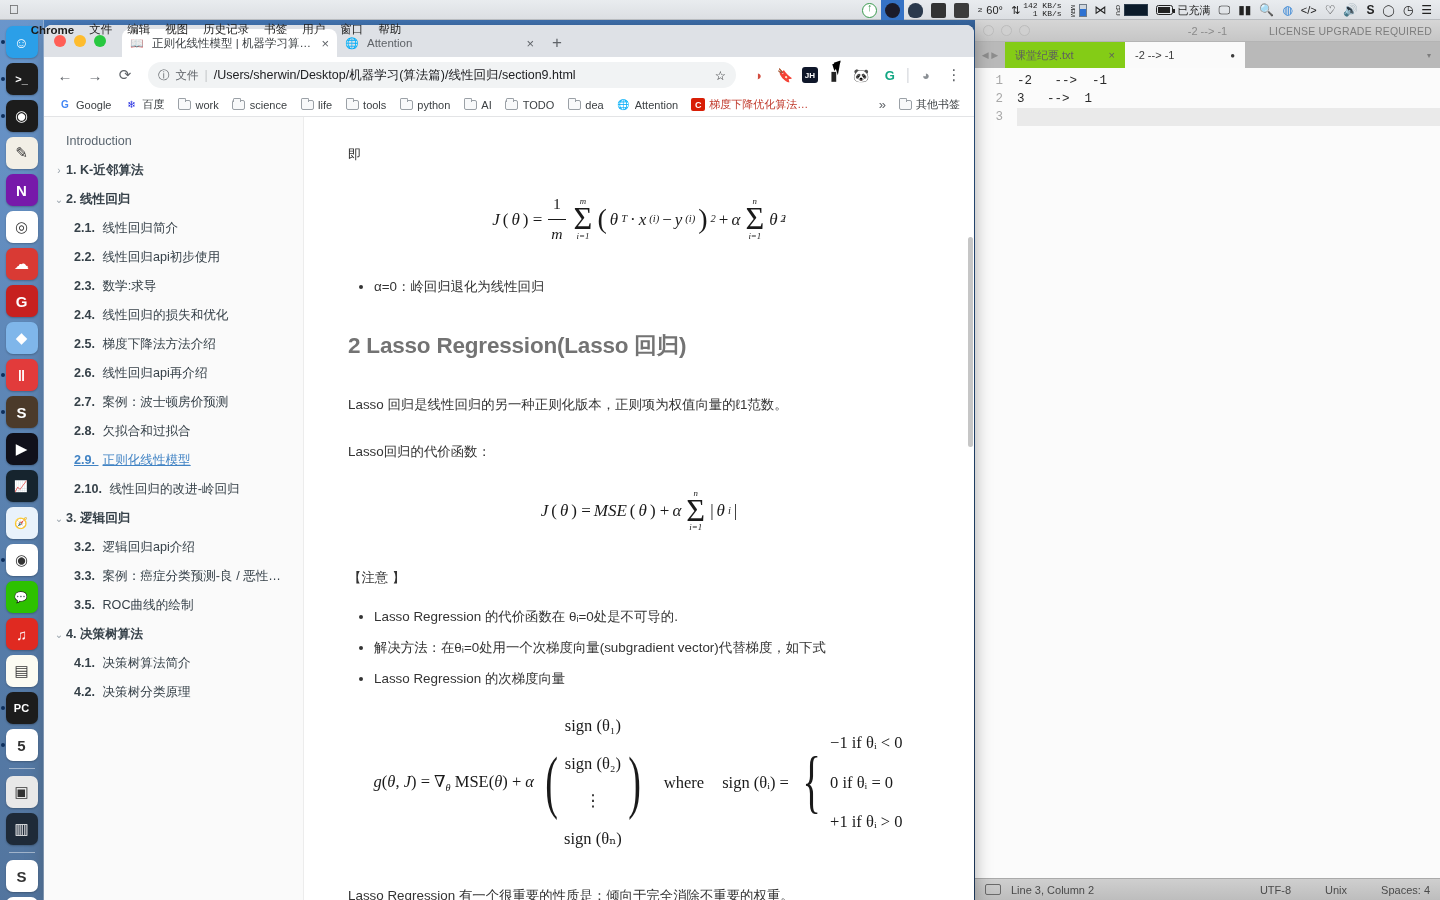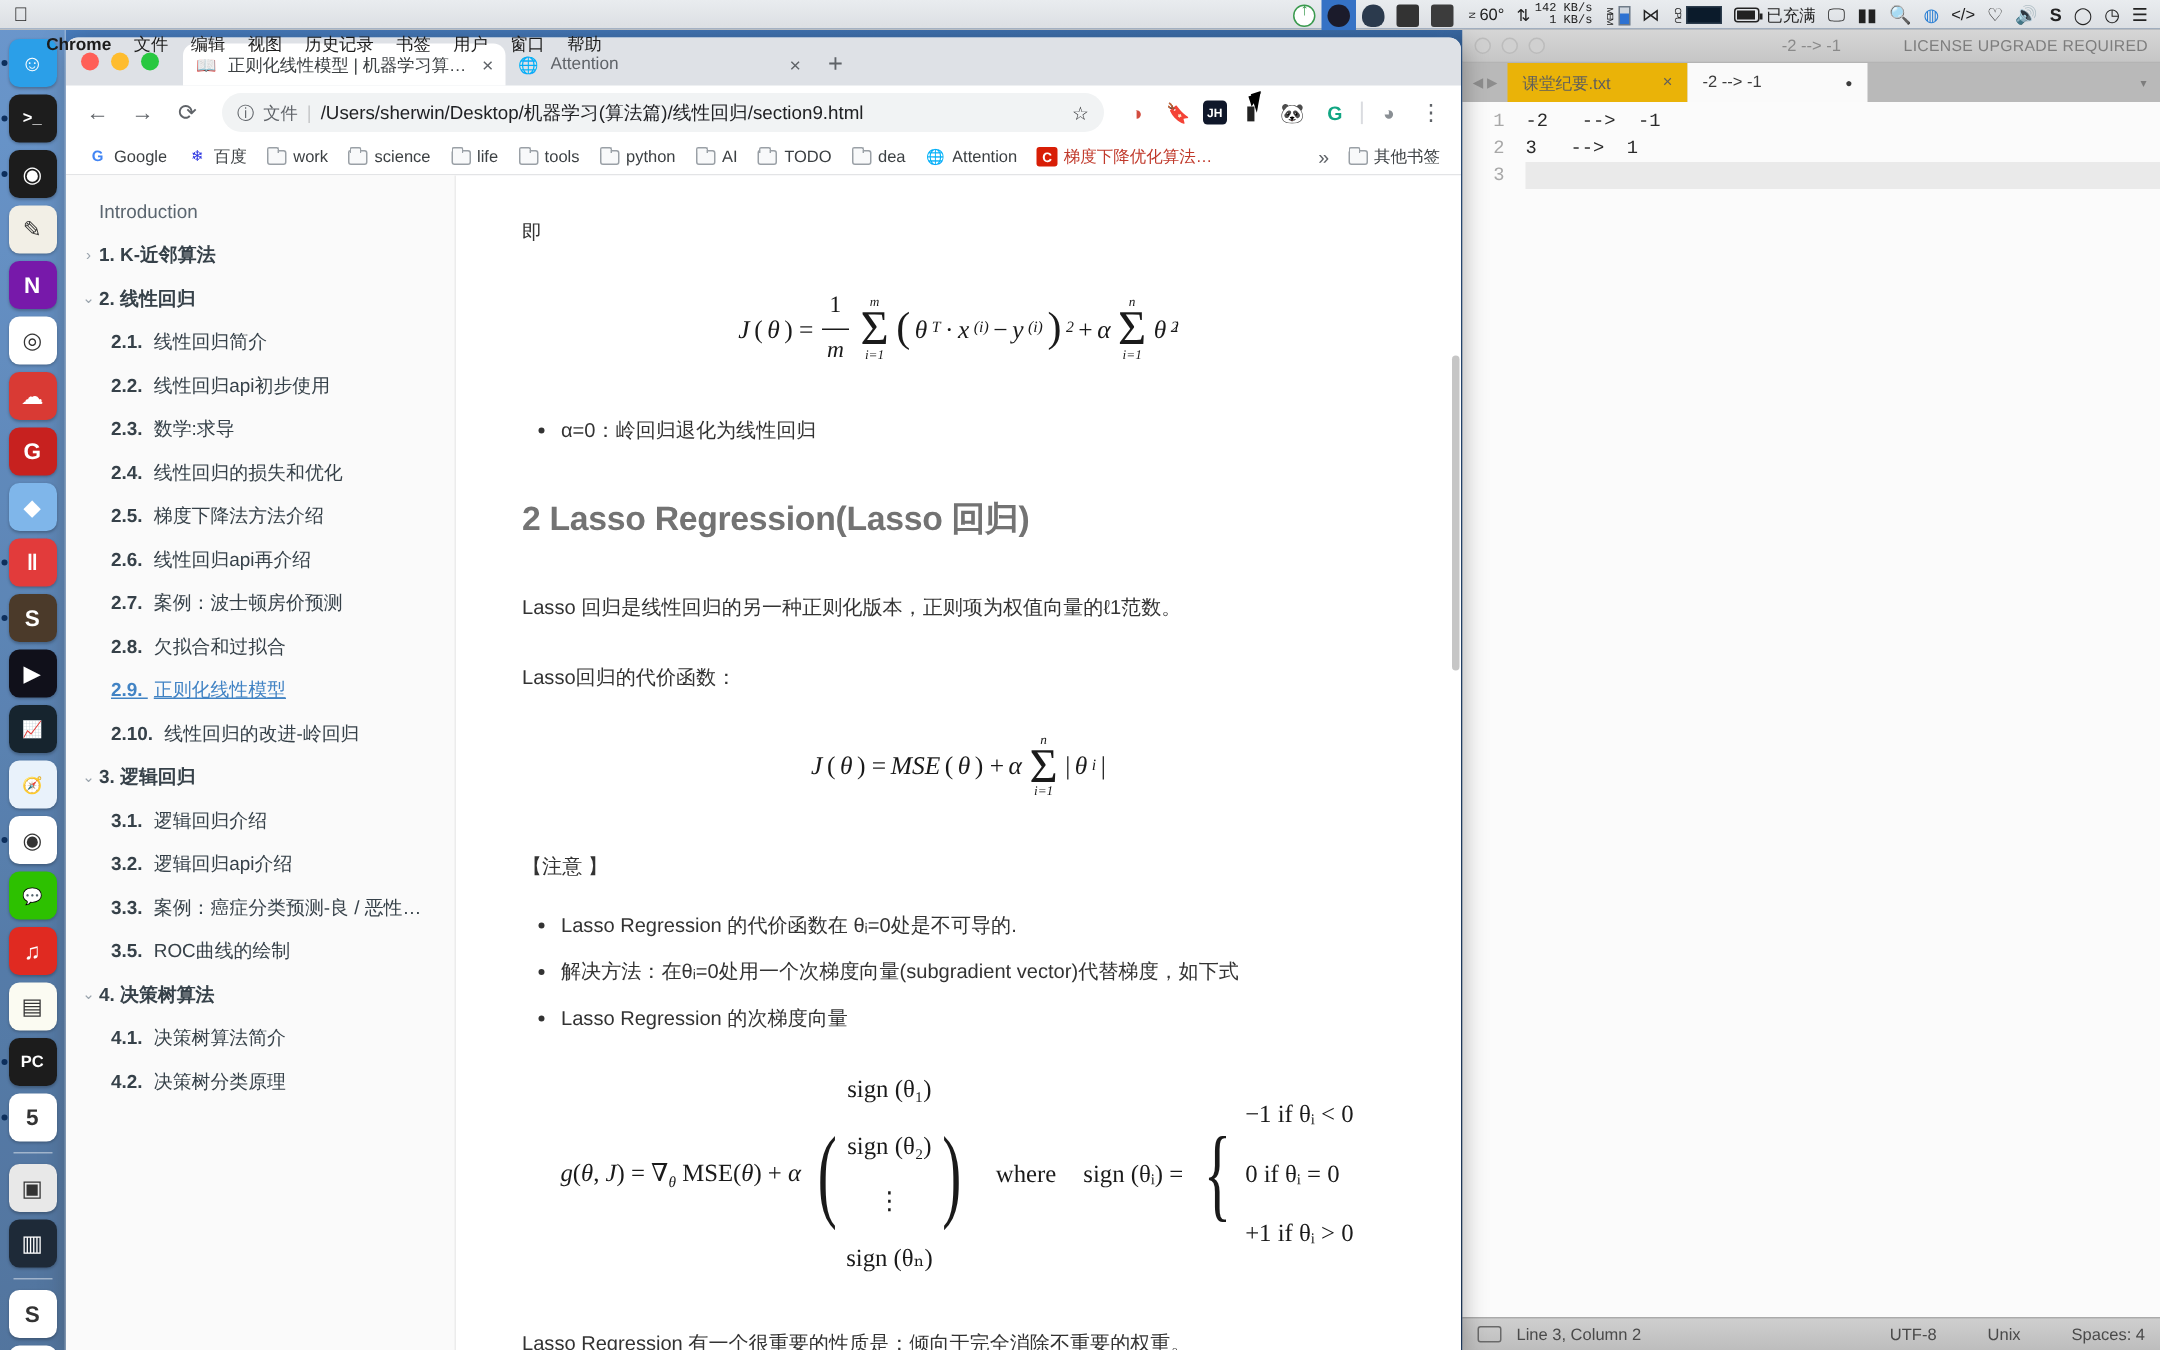--- a/index.html
+++ b/index.html
@@ -131,21 +131,21 @@
              padding:0 8px; font-size:11px; color:#6c6c6c; position:relative; border-bottom:1px solid #b4b4b4;}
   .s-traffic { display:flex; gap:7px; }
   .s-tl { width:11px; height:11px; border-radius:50%; background:#d0d0d0; border:1px solid #bcbcbc;}
   .s-name { position:absolute; left:0; right:0; text-align:center; font-size:11px; color:#8a8a8a;}
   .s-license { position:absolute; right:8px; font-size:10.5px; color:#7d7d7d; letter-spacing:0.2px;}
   .s-tabs { height:26px; background:#b9b9b9; display:flex; align-items:flex-end; position:relative; }
   .s-arrows { width:30px; height:26px; display:flex; align-items:center; justify-content:center; gap:4px; color:#8d8d8d; font-size:9px;}
   .s-tab { height:26px; display:flex; align-items:center; padding:0 10px; font-size:11px; color:#5e5e5e;
            min-width:120px; justify-content:space-between; gap:14px;}
   .s-tab.sel { background:#fafafa; color:#3c3c3c; }
-  .s-tab.unsel { background:#eab308; }
+  .s-tab.unsel { background:#84cc16; }
   .s-dd { margin-left:auto; width:22px; height:26px; display:flex; align-items:center; justify-content:center; color:#7d7d7d; font-size:8px;}
   .s-body { flex:1; background:#fbfbfb; display:flex; font-family:"Liberation Mono","DejaVu Sans Mono",monospace;
             font-size:12.5px; overflow:hidden; position:relative;}
   .s-gutter { width:36px; text-align:right; padding:4px 8px 0 0; color:#a8a8a8; }
   .s-gutter div { height:18px; line-height:18px;}
   .s-code { flex:1; padding:4px 0 0 6px; color:#2a2a2a; }
   .s-code div { height:18px; line-height:18px; white-space:pre;}
   .s-code div.cur { background:#eaeaea; }
   .s-status { height:22px; background:linear-gradient(#cfcfcf,#bdbdbd); border-top:1px solid #aaa;
               display:flex; align-items:center; font-size:11px; color:#4a4a4a; padding:0 10px; }
@@ -509,24 +509,20 @@
             <span class="car"></span>
             <span class="lbl"><b class="num">2.9. </b>正则化线性模型</span>
           </div>
           <div class="navitem lvl2">
             <span class="car"></span>
             <span class="lbl"><b class="num">2.10. </b>线性回归的改进-岭回归</span>
           </div>
           <div class="navitem lvl1">
             <span class="car">⌄</span>
             <span class="lbl"><b class="num">3. </b>逻辑回归</span>
-          </div>
-          <div class="navitem lvl2">
-            <span class="car"></span>
-            <span class="lbl"><b class="num">3.1. </b>逻辑回归介绍</span>
           </div>
           <div class="navitem lvl2">
             <span class="car"></span>
             <span class="lbl"><b class="num">3.2. </b>逻辑回归api介绍</span>
           </div>
           <div class="navitem lvl2">
             <span class="car"></span>
             <span class="lbl"><b class="num">3.3. </b>案例：癌症分类预测-良 / 恶性…</span>
           </div>
           <div class="navitem lvl2">

